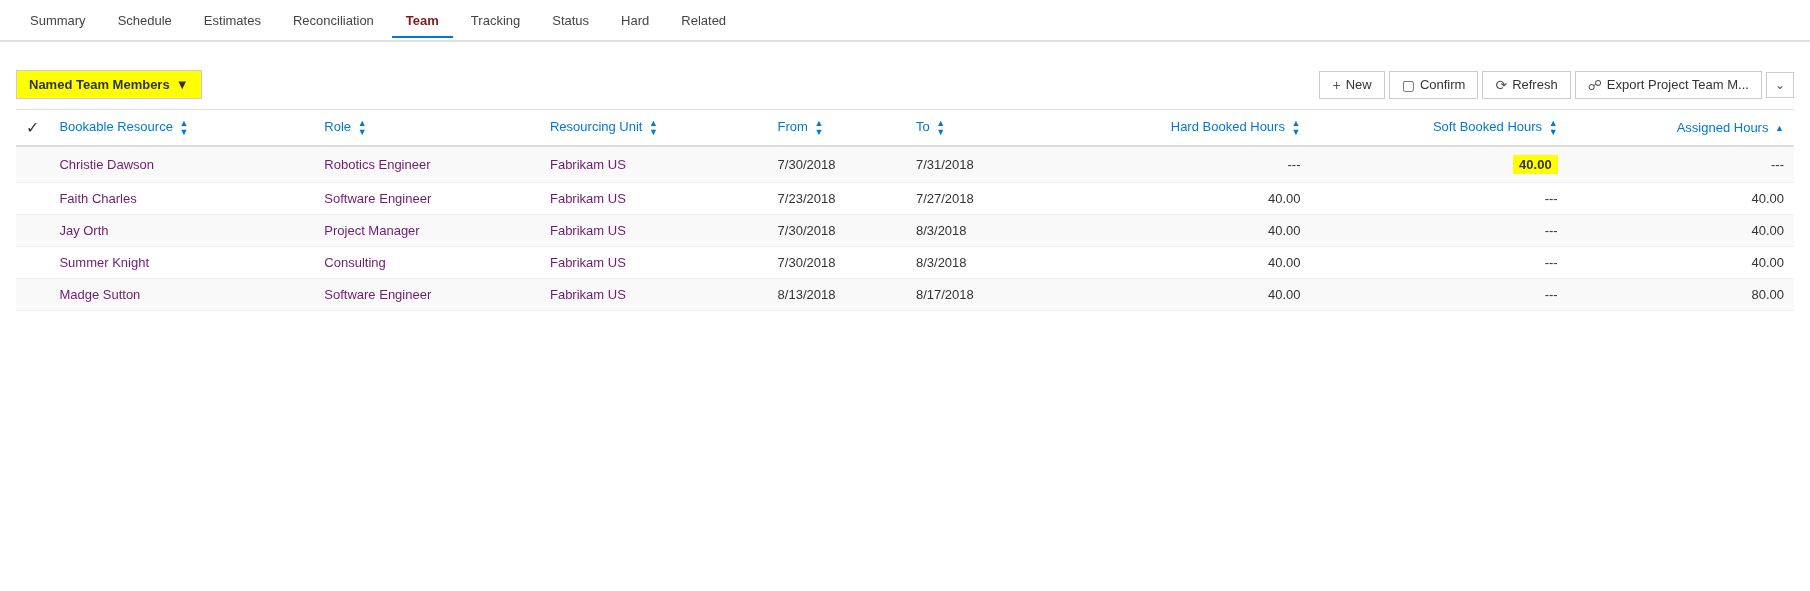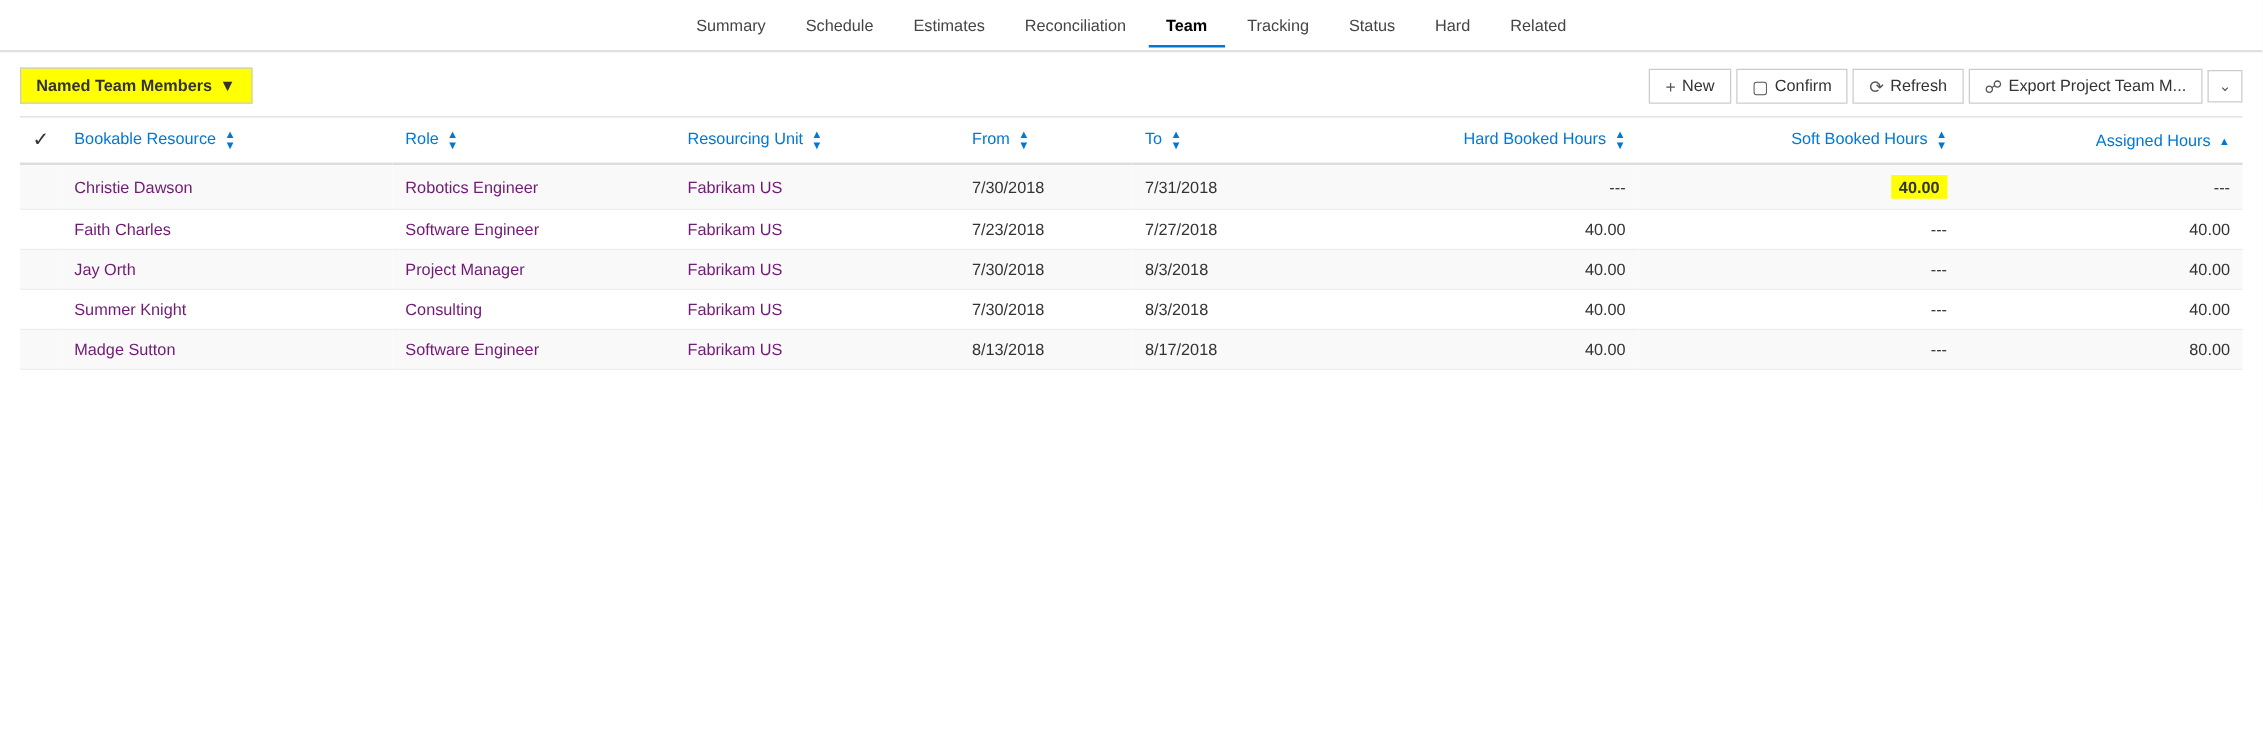--- a/index.html
+++ b/index.html
@@ -19,43 +19,42 @@
 
     
     .nav-tabs {
       display: flex;
       align-items: center;
       padding: 0 16px;
       background: #fff;
       border-bottom: 2px solid #e0e0e0;
       height: 42px;
       gap: 4px;
-      justify-content: center;
     }
 
     .nav-tab {
       padding: 8px 14px;
       cursor: pointer;
       color: #444;
       font-size: 13px;
       border-bottom: 2px solid transparent;
       margin-bottom: -2px;
       white-space: nowrap;
     }
 
     .nav-tab.active {
-      color: #000000;
+      color: #7f1d1d;
       border-bottom: 2px solid #0078d4;
       font-weight: 600;
     }
 
     
     .content-area {
       flex: 1;
-      padding: 12px 16px;
+      padding: 28px 16px;
       background: #fff;
     }
 
     
     .toolbar {
       display: flex;
       align-items: center;
       justify-content: space-between;
       margin-bottom: 10px;
     }

